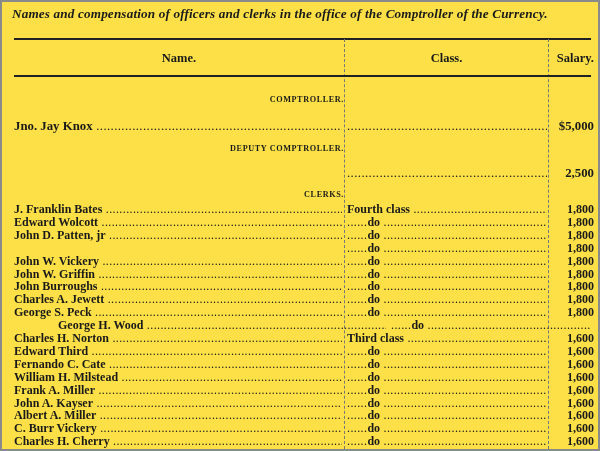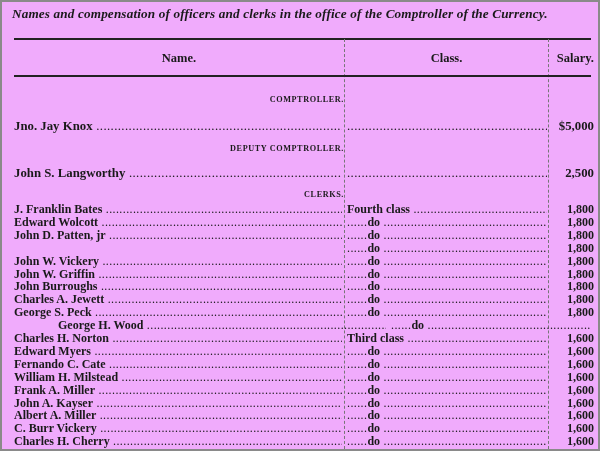--- a/index.html
+++ b/index.html
@@ -7,21 +7,21 @@
   body {
     font-family: "DejaVu Serif", "Liberation Serif", serif;
     color: #1a1a1a;
     position: relative;
   }
   .frame {
     position: absolute; left: 0; top: 0; width: 600px; height: 451px;
     border: 2px solid #8a8a8a;
     border-bottom: 2px solid #8a8a8a;
     overflow: hidden;
-    background: #f0abfc;
+    background: #fde047;
   }
   .title {
     position: absolute; left: 10px; top: 4px; width: 585px;
     font-family: "Liberation Serif", "DejaVu Serif", serif;
     font-style: italic; font-weight: bold;
     font-size: 13.2px; letter-spacing: 0.15px;
     white-space: nowrap;
   }
   .rule {
     position: absolute; left: 12px; width: 577px; height: 2px; background: #222;
@@ -82,21 +82,20 @@
 
   <div class="section" style="top:93px;">COMPTROLLER.</div>
   <div class="row big" style="top:118px;">
     <span class="cell name dots">Jno. Jay Knox</span>
     <span class="cell cls dots"></span>
     <span class="cell sal">$5,000</span>
   </div>
 
   <div class="section" style="top:142px;">DEPUTY COMPTROLLER.</div>
   <div class="row big" style="top:165px;">
-    <span class="cell name dots">John S. Langworthy</span>
     <span class="cell cls dots"></span>
     <span class="cell sal">2,500</span>
   </div>
 
   <div class="section" style="top:188px;">CLERKS.</div>
 
   <div id="clerk-rows">
       <div class="row" style="top: 201px;">
         <span class="cell name dots">J. Franklin Bates</span>
         <span class="cell cls dots"><span class="lead"></span><span>Fourth class</span></span>
@@ -145,21 +144,21 @@
         <span class="cell name dots">George H. Wood</span>
         <span class="cell cls dots"><span class="lead">......</span><span>do</span></span>
         <span class="cell sal">1,800</span>
       </div>
       <div class="row" style="top: 330px;">
         <span class="cell name dots">Charles H. Norton</span>
         <span class="cell cls dots"><span class="lead"></span><span>Third class</span></span>
         <span class="cell sal">1,600</span>
       </div>
       <div class="row" style="top: 342.9px;">
-        <span class="cell name dots">Edward Myers</span>
+        <span class="cell name dots">Edward Third</span>
         <span class="cell cls dots"><span class="lead">......</span><span>do</span></span>
         <span class="cell sal">1,600</span>
       </div>
       <div class="row" style="top: 355.8px;">
         <span class="cell name dots">Fernando C. Cate</span>
         <span class="cell cls dots"><span class="lead">......</span><span>do</span></span>
         <span class="cell sal">1,600</span>
       </div>
       <div class="row" style="top: 368.7px;">
         <span class="cell name dots">William H. Milstead</span>

